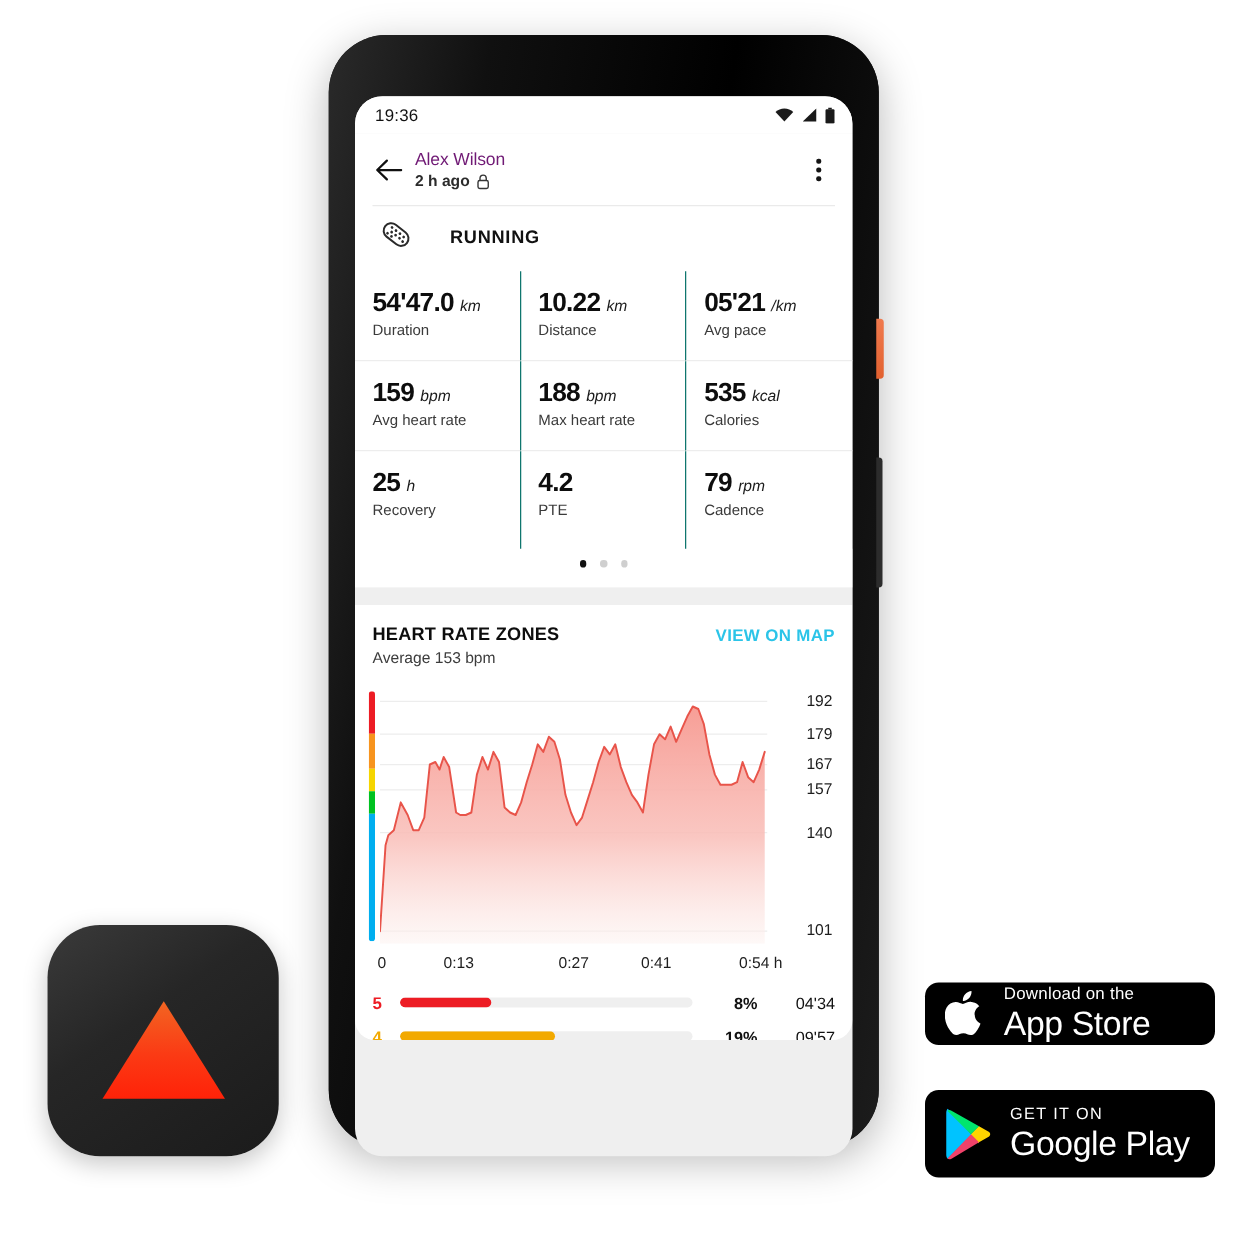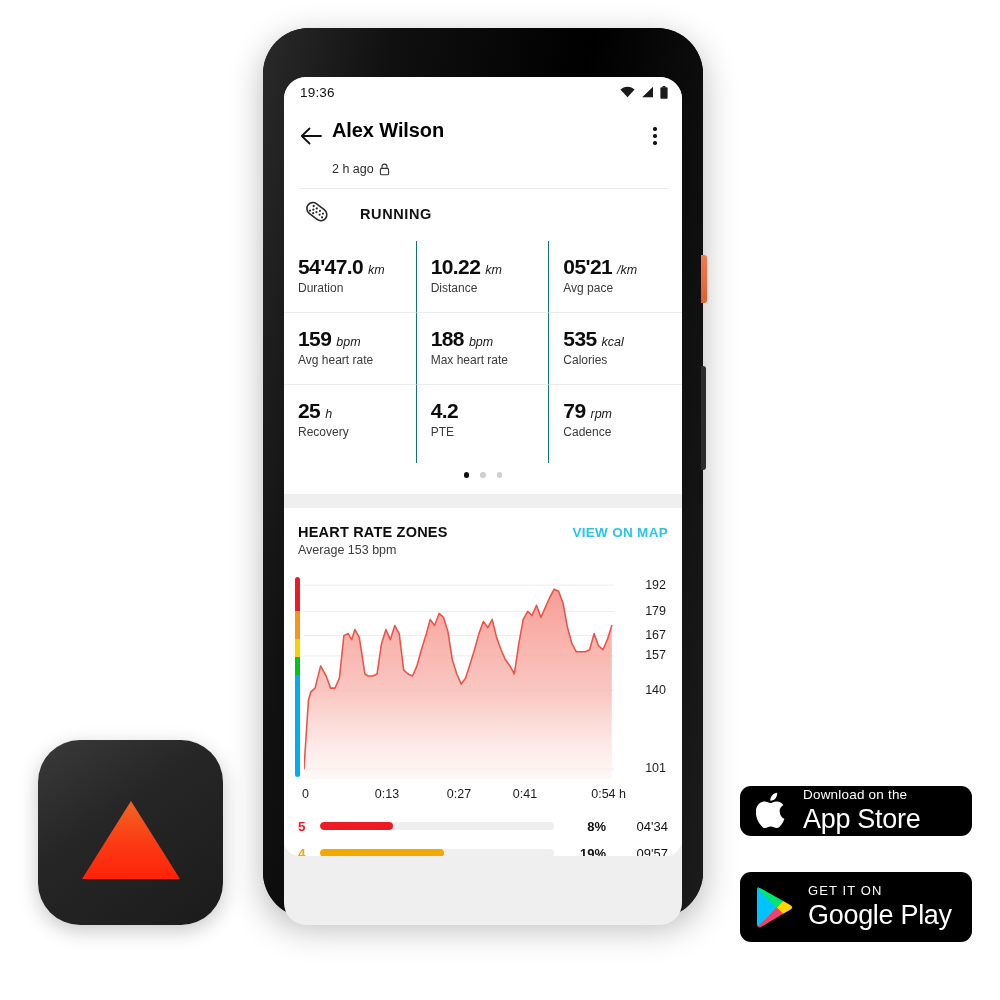--- a/index.html
+++ b/index.html
@@ -131,31 +131,32 @@
     height: 30px;
     display: flex;
     align-items: center;
     justify-content: center;
     flex: 0 0 auto;
     margin-top: 2px;
     cursor: pointer;
   }
   #title-block { flex: 1 1 auto; padding-left: 6px; }
   #user-name {
-    font-size: 20px;
-    font-weight: bold;
-    color: #000000;
+    font-size: 14px;
+    font-weight: normal;
+    color: #701a75;
     letter-spacing: -0.1px;
     line-height: 1.15;
   }
   #subtitle-row {
     display: flex;
     align-items: center;
     gap: 5px;
-    margin-top: 20px;
+    margin-top: 3px;
+    font-weight: bold;
   }
   #time-ago { font-size: 12.5px; color: #2b2b2b; }
   #more-button {
     width: 26px; height: 30px;
     display: flex; flex-direction: column;
     align-items: center; justify-content: center;
     gap: 3.5px;
     cursor: pointer;
     margin-top: 2px;
   }
@@ -604,21 +605,21 @@
               <div class="y-label" style="top: 40.3883px;">179</div>
               <div class="y-label" style="top: 64.6214px;">167</div>
               <div class="y-label" style="top: 84.8155px;">157</div>
               <div class="y-label" style="top: 119.146px;">140</div>
               <div class="y-label" style="top: 197.903px;">101</div>
             </div>
         </div>
 
         <div id="x-labels">
             <div class="x-label" style="transform: translateX(0px); left: 18px;">0</div>
-            <div class="x-label" style="left: 103px;">0:13</div>
+            <div class="x-label" style="left: 83px;">0:13</div>
             <div class="x-label" style="left: 175px;">0:27</div>
             <div class="x-label" style="left: 241px;">0:41</div>
             <div class="x-label" style="transform: translateX(-100%); left: 342px;">0:54 h</div>
           </div>
 
         <div id="zone-rows">
           <div class="zone-row">
             <span class="zone-num" style="color:#ed1c24">5</span>
             <span class="zone-track">
               <span class="zone-fill" style="width:31%;background:#ed1c24"></span>

